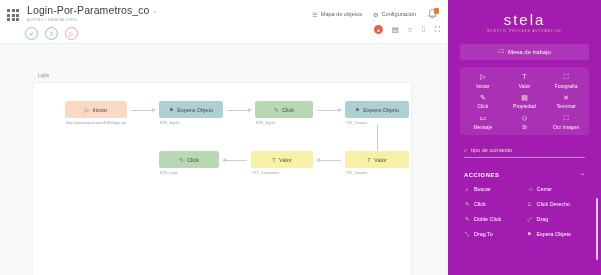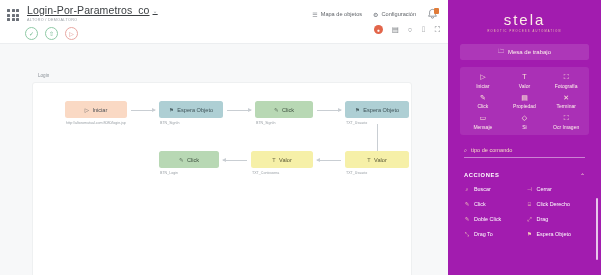--- a/index.html
+++ b/index.html
@@ -21,21 +21,21 @@
   .waffle {
     position:absolute; left:7px; top:9px; width:12px; height:12px;
     display:grid; grid-template-columns: repeat(3,3px); grid-template-rows: repeat(3,3px);
     gap:1.5px;
   }
   .waffle i { display:block; width:3px; height:3px; background:#6b7078; border-radius:.5px; }
 
   .title-wrap { position:absolute; left:27px; top:4px; }
   .title {
     font-size:10.5px; color:#3c4043; letter-spacing:.1px; white-space:nowrap;
-    display:flex; align-items:center; gap:2px;text-decoration:underline;
+    display:flex; align-items:center; gap:2px;
   }
   .title .caret { font-size:6px; color:#9aa0a6; margin-left:1px; }
   .subtitle { font-size:3.7px; color:#9aa0a6; letter-spacing:.35px; margin-top:1.5px; }
 
   .circ-row { position:absolute; left:25px; top:27px; display:flex; gap:7px; }
   .circ {
     width:13px; height:13px; border-radius:50%; display:flex;
     align-items:center; justify-content:center; font-size:6px; background:#fff;
   }
   .circ.green { border:1px solid #8fcaa6; color:#6cb48a; }

